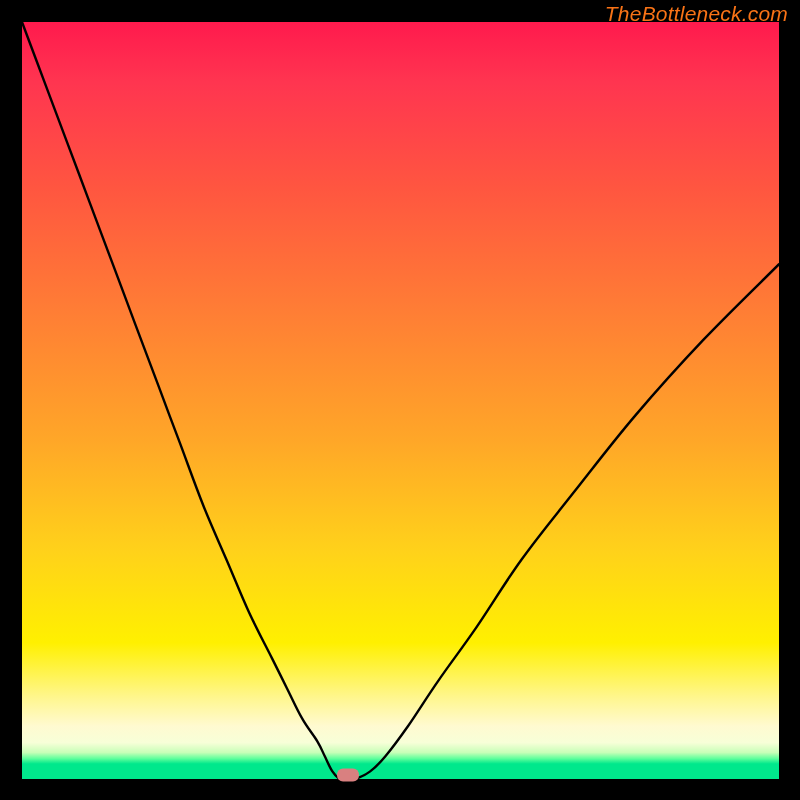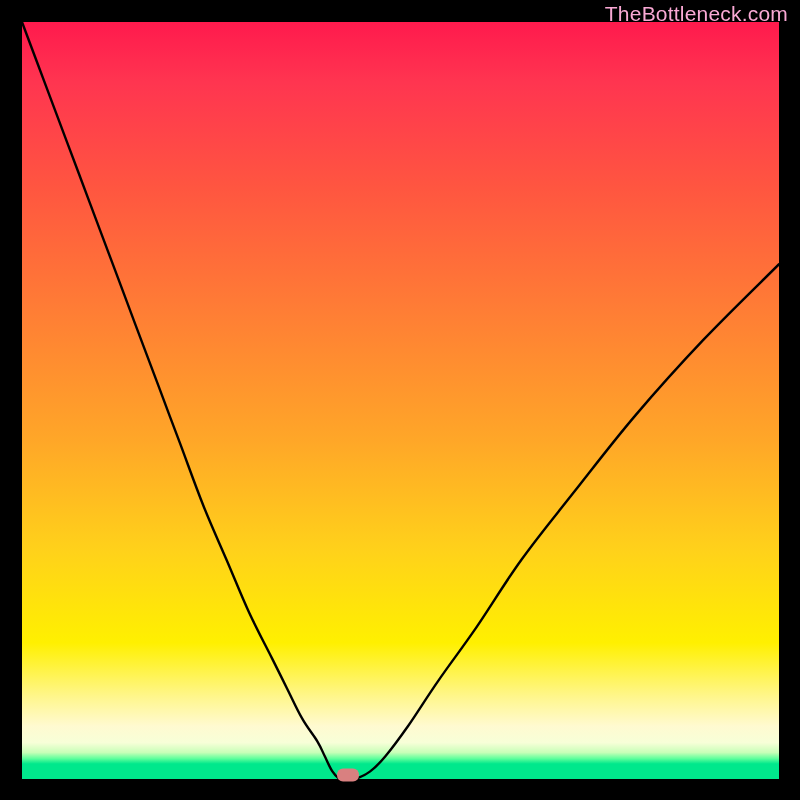--- a/index.html
+++ b/index.html
@@ -39,24 +39,25 @@
       #c8ffb8 96.5%,
       #5fff9c 97.3%,
       #00e88c 98%,
       #00e88c 100%
     );
   }
   .watermark {
     position: absolute;
     top: 2px;
     right: 12px;
-    color: #f9a8d4;
+    color: #f97316;
     font-size: 21px;
     letter-spacing: 0.2px;
     font-weight: 500;
+    font-style: italic;
   }
   svg.curve {
     position: absolute;
     left: 0;
     top: 0;
     width: 757px;
     height: 757px;
   }
   .curve path {
     fill: none;

